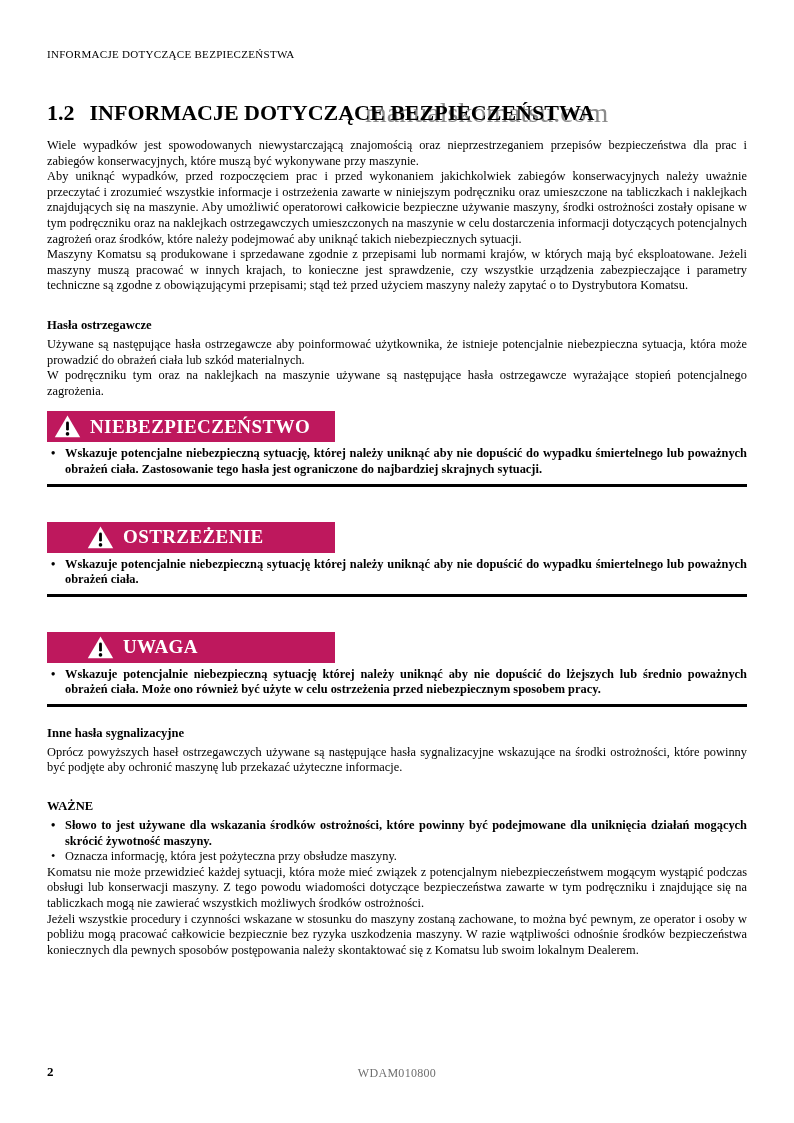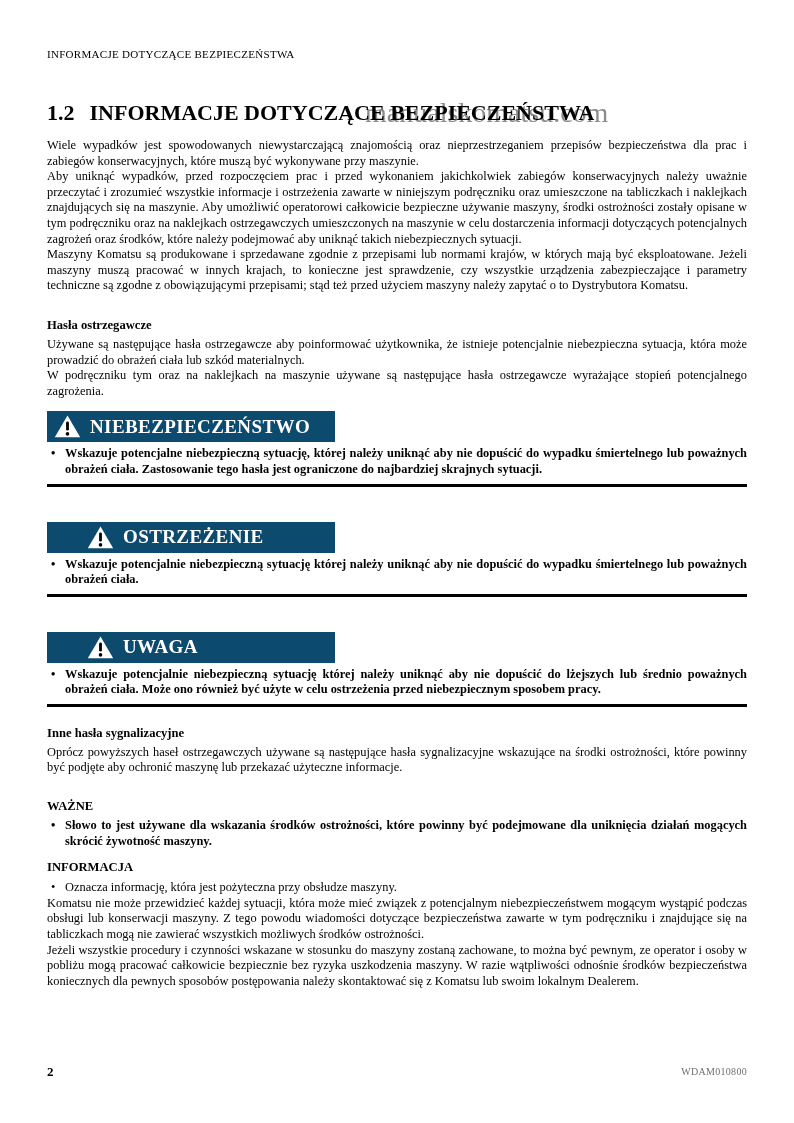--- a/index.html
+++ b/index.html
@@ -52,21 +52,21 @@
     font-size:12.6px;
     font-weight:bold;
     margin:0;
   }
   .subhead.hasla{margin-top:24px;margin-bottom:4px;}
   .subhead.inne{margin-top:19px;margin-bottom:4px;}
   .subhead.wazne{margin-top:23px;margin-bottom:4px;}
   .subhead.informacja{margin-top:11px;margin-bottom:5px;}
   .banner{
     width:288px;height:31px;
-    background:#0c4a6e;
+    background:#be185d;
     color:#fff;
     display:flex;
     align-items:center;
     box-sizing:border-box;
     padding-left:7px;
   }
   .banner.first{margin-top:12px;}
   .banner.later{margin-top:35px;padding-left:40px;}
   .banner-label{
     font-size:19px;
@@ -102,22 +102,22 @@
     left:47px;right:47px;
     top:1064px;
     height:16px;
   }
   .footer .pageno{
     position:absolute;left:0;top:0;
     font-size:13px;font-weight:bold;
   }
   .footer .doccode{
     position:absolute;left:0;right:0;top:2px;
-    text-align:right;
-    font-size:10px;
+    text-align:center;
+    font-size:12px;
     color:#6e6e6e;
     letter-spacing:0.3px;
   }
 </style>
 </head>
 <body>
 
 <div class="page">
 
   <div class="running-header">INFORMACJE DOTYCZĄCE BEZPIECZEŃSTWA</div>
@@ -187,21 +187,20 @@
 
   <p class="subhead inne">Inne hasła sygnalizacyjne</p>
   <p class="body">Oprócz powyższych haseł ostrzegawczych używane są następujące hasła sygnalizacyjne wskazujące na środki ostrożności, które powinny być podjęte aby ochronić maszynę lub przekazać użyteczne informacje.</p>
 
   <p class="subhead wazne">WAŻNE</p>
   <div class="bullet-item bold">
     <span class="dot">•</span>
     <span>Słowo to jest używane dla wskazania środków ostrożności, które powinny być podejmowane dla uniknięcia działań mogących skrócić żywotność maszyny.</span>
   </div>
 
-  <p class="subhead informacja">INFORMACJA</p>
   <div class="bullet-item">
     <span class="dot">•</span>
     <span>Oznacza informację, która jest pożyteczna przy obsłudze maszyny.</span>
   </div>
 
   <p class="body mt7">Komatsu nie może przewidzieć każdej sytuacji, która może mieć związek z potencjalnym niebezpieczeństwem mogącym wystąpić podczas obsługi lub konserwacji maszyny. Z tego powodu wiadomości dotyczące bezpieczeństwa zawarte w tym podręczniku i znajdujące się na tabliczkach mogą nie zawierać wszystkich możliwych środków ostrożności.</p>
   <p class="body">Jeżeli wszystkie procedury i czynności wskazane w stosunku do maszyny zostaną zachowane, to można być pewnym, ze operator i osoby w pobliżu mogą pracować całkowicie bezpiecznie bez ryzyka uszkodzenia maszyny. W razie wątpliwości odnośnie środków bezpieczeństwa koniecznych dla pewnych sposobów postępowania należy skontaktować się z Komatsu lub swoim lokalnym Dealerem.</p>
 
   <div class="footer">
     <span class="pageno">2</span>

